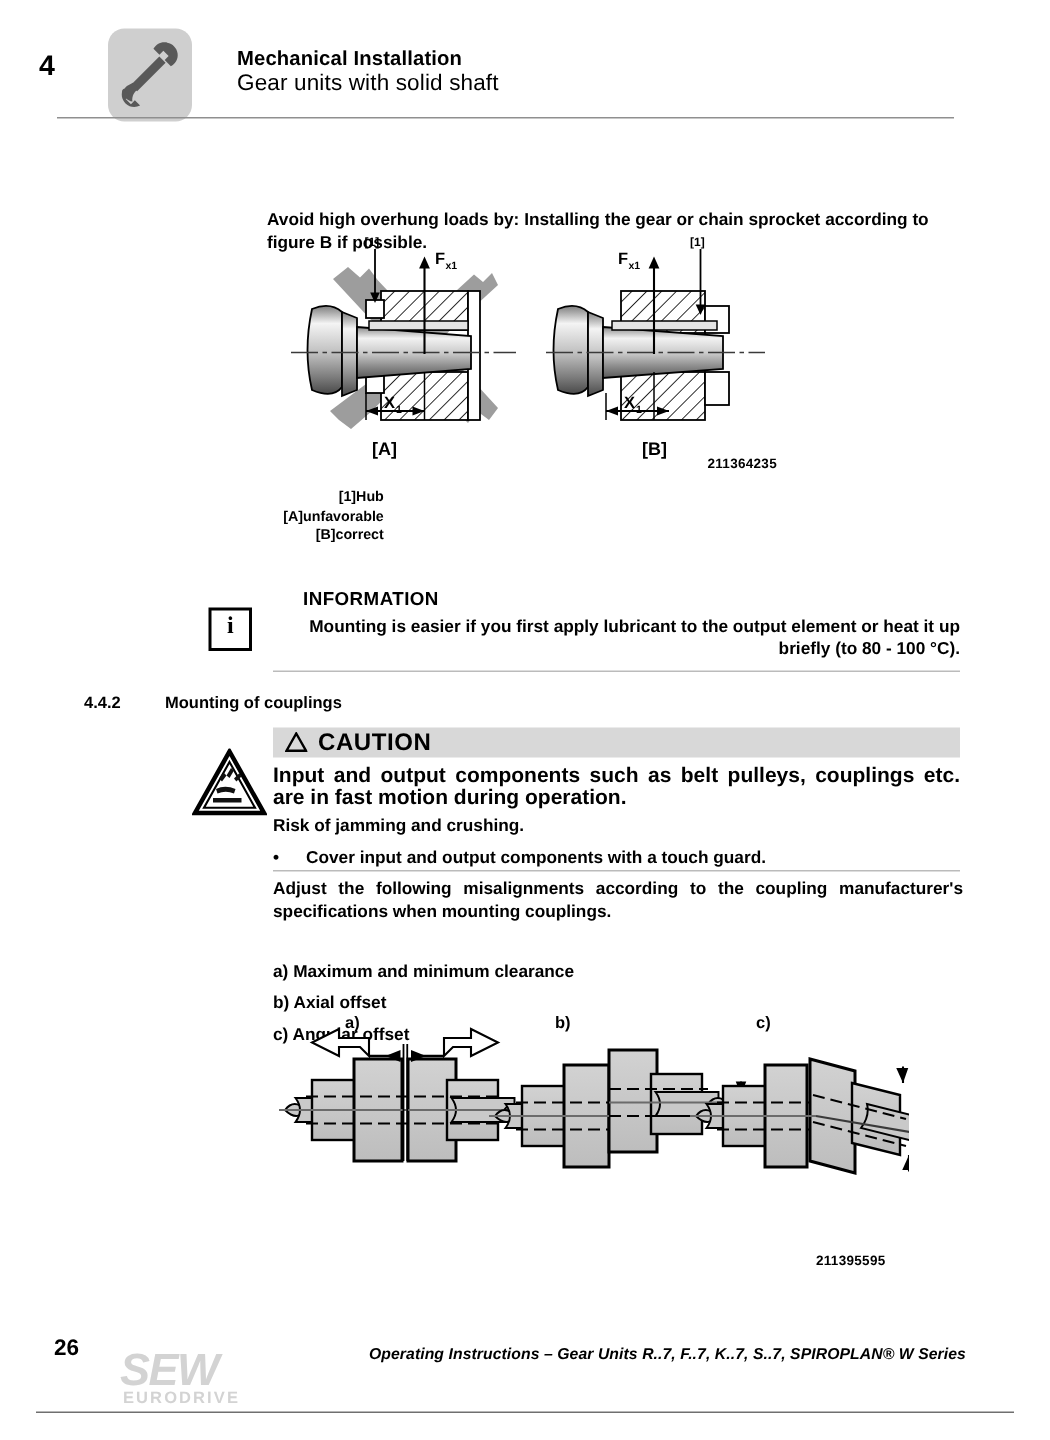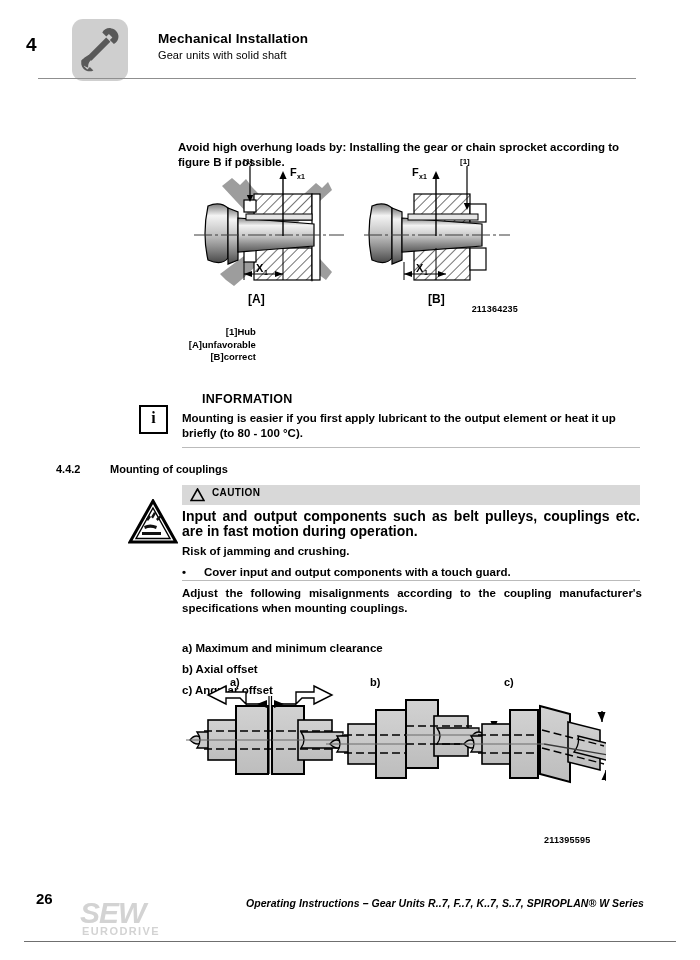--- a/index.html
+++ b/index.html
@@ -20,21 +20,21 @@
     position:absolute;left:26px;top:34px;
     font-size:19px;font-weight:bold;letter-spacing:0;
   }
   .chapter-icon{
     position:absolute;left:72px;top:19px;width:56px;height:62px;
     background:#cfcfcf;border-radius:11px;
   }
   .chapter-icon svg{position:absolute;left:5px;top:5px;}
   .header-titles{position:absolute;left:158px;top:31px;}
   .header-title1{font-size:13.5px;font-weight:bold;line-height:16px;letter-spacing:.1px;}
-  .header-title2{font-size:11px;font-weight:normal;line-height:17px;letter-spacing:.1px;}
+  .header-title2{font-size:15px;font-weight:normal;line-height:17px;letter-spacing:.1px;}
   .header-rule{
     position:absolute;left:38px;top:78px;width:598px;height:1px;background:#8f8f8f;
   }
 
   
   .margin-note{
     position:absolute;left:64px;top:110px;width:110px;
     font-size:10.5px;font-style:italic;font-weight:bold;line-height:13px;
   }
   .intro-text{
@@ -61,38 +61,38 @@
   .info-icon{
     position:absolute;left:139px;top:405px;width:25px;height:25px;
     border:2px solid #000;background:#fff;
   }
   .info-icon i{
     position:absolute;left:0;right:0;top:2px;text-align:center;
     font-size:16px;font-weight:bold;font-style:normal;font-family:"Liberation Serif",serif;
   }
   .info-box{position:absolute;left:182px;top:392px;width:458px;}
   .info-title{font-size:12.5px;font-weight:bold;letter-spacing:.3px;padding-left:20px;}
-  .info-body{margin-top:5px;font-size:11.5px;font-weight:bold;line-height:14.5px;}
+  .info-body{margin-top:5px;font-size:11.5px;font-weight:bold;line-height:14.5px;text-align:right;}
   .info-rule{position:absolute;left:182px;top:447px;width:458px;height:1px;background:#bbb;}
 
   
   .sec-num{
     position:absolute;left:56px;top:463px;font-size:11px;font-weight:bold;
   }
   .sec-title{
     position:absolute;left:110px;top:463px;font-size:11px;font-weight:bold;
   }
 
   
   .caution-icon{position:absolute;left:128px;top:499px;width:50px;height:46px;}
   .caution-band{
     position:absolute;left:182px;top:485px;width:458px;height:20px;background:#d8d8d8;
   }
   .caution-tri{position:absolute;left:190px;top:488px;}
-  .caution-label{position:absolute;left:212px;top:487px;font-size:10px;font-weight:bold;letter-spacing:.4px;}
+  .caution-label{position:absolute;left:212px;top:487px;font-size:16px;font-weight:bold;letter-spacing:.4px;}
   .caution-body{
     position:absolute;left:182px;top:509px;width:458px;
     font-size:14px;font-weight:bold;line-height:14.5px;
     text-align:justify;
   }
   .caution-p2{position:absolute;left:182px;top:545px;font-size:11.5px;font-weight:bold;}
   .caution-li{position:absolute;left:182px;top:566px;width:458px;font-size:11.5px;font-weight:bold;}
   .caution-li .bul{display:inline-block;width:22px;text-align:left;}
   .caution-rule{position:absolute;left:182px;top:580px;width:458px;height:1px;background:#bbb;}
 

